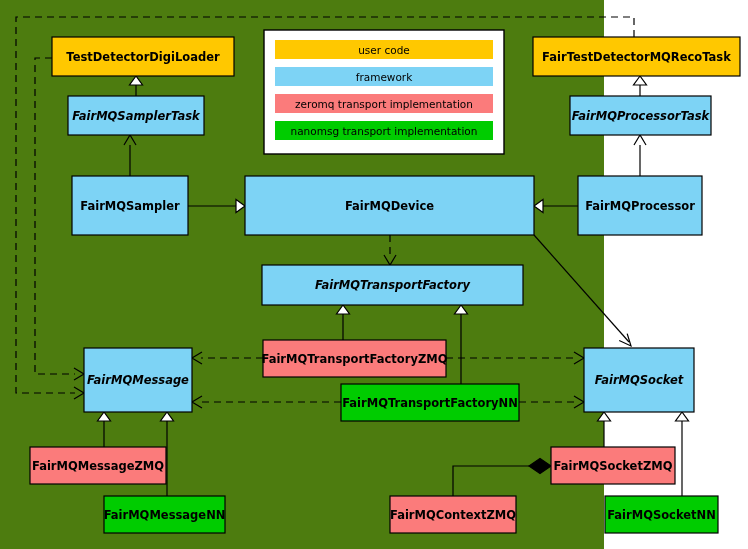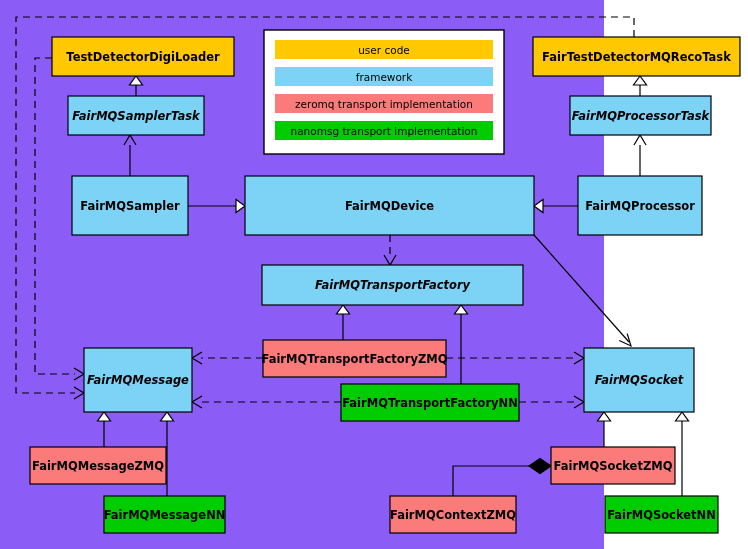--- a/index.html
+++ b/index.html
@@ -1,18 +1,18 @@
 <!DOCTYPE html>
 <html><head>
 <meta charset="utf-8">
 <style>
   html,body{margin:0;padding:0;background:#ffffff;}
   body{width:748px;height:549px;overflow:hidden;
        font-family:"DejaVu Sans","Liberation Sans",sans-serif;}
-  #stage{position:relative;width:604px;height:549px;background:#8b5cf6;}
+  #stage{position:relative;width:604px;height:549px;background:#4d7c0f;}
   svg{position:absolute;top:0;left:0;}
   .nodeLabel{font-size:11.5px;font-weight:bold;fill:#000;}
   .nodeLabel.italic{font-style:italic;}
   .legendLabel{font-size:10.5px;font-weight:normal;fill:#000;}
   .box{stroke:#000;stroke-width:1.2;}
   .edge{stroke:#000;stroke-width:1.2;fill:none;}
   .edge.dashed{stroke-dasharray:7 5;}
   .solidhead{fill:#ffffff;stroke:#000;stroke-width:1.2;}
   .openhead{fill:none;stroke:#000;stroke-width:1.2;}
   .diamond{fill:#000;stroke:#000;stroke-width:1.2;}

